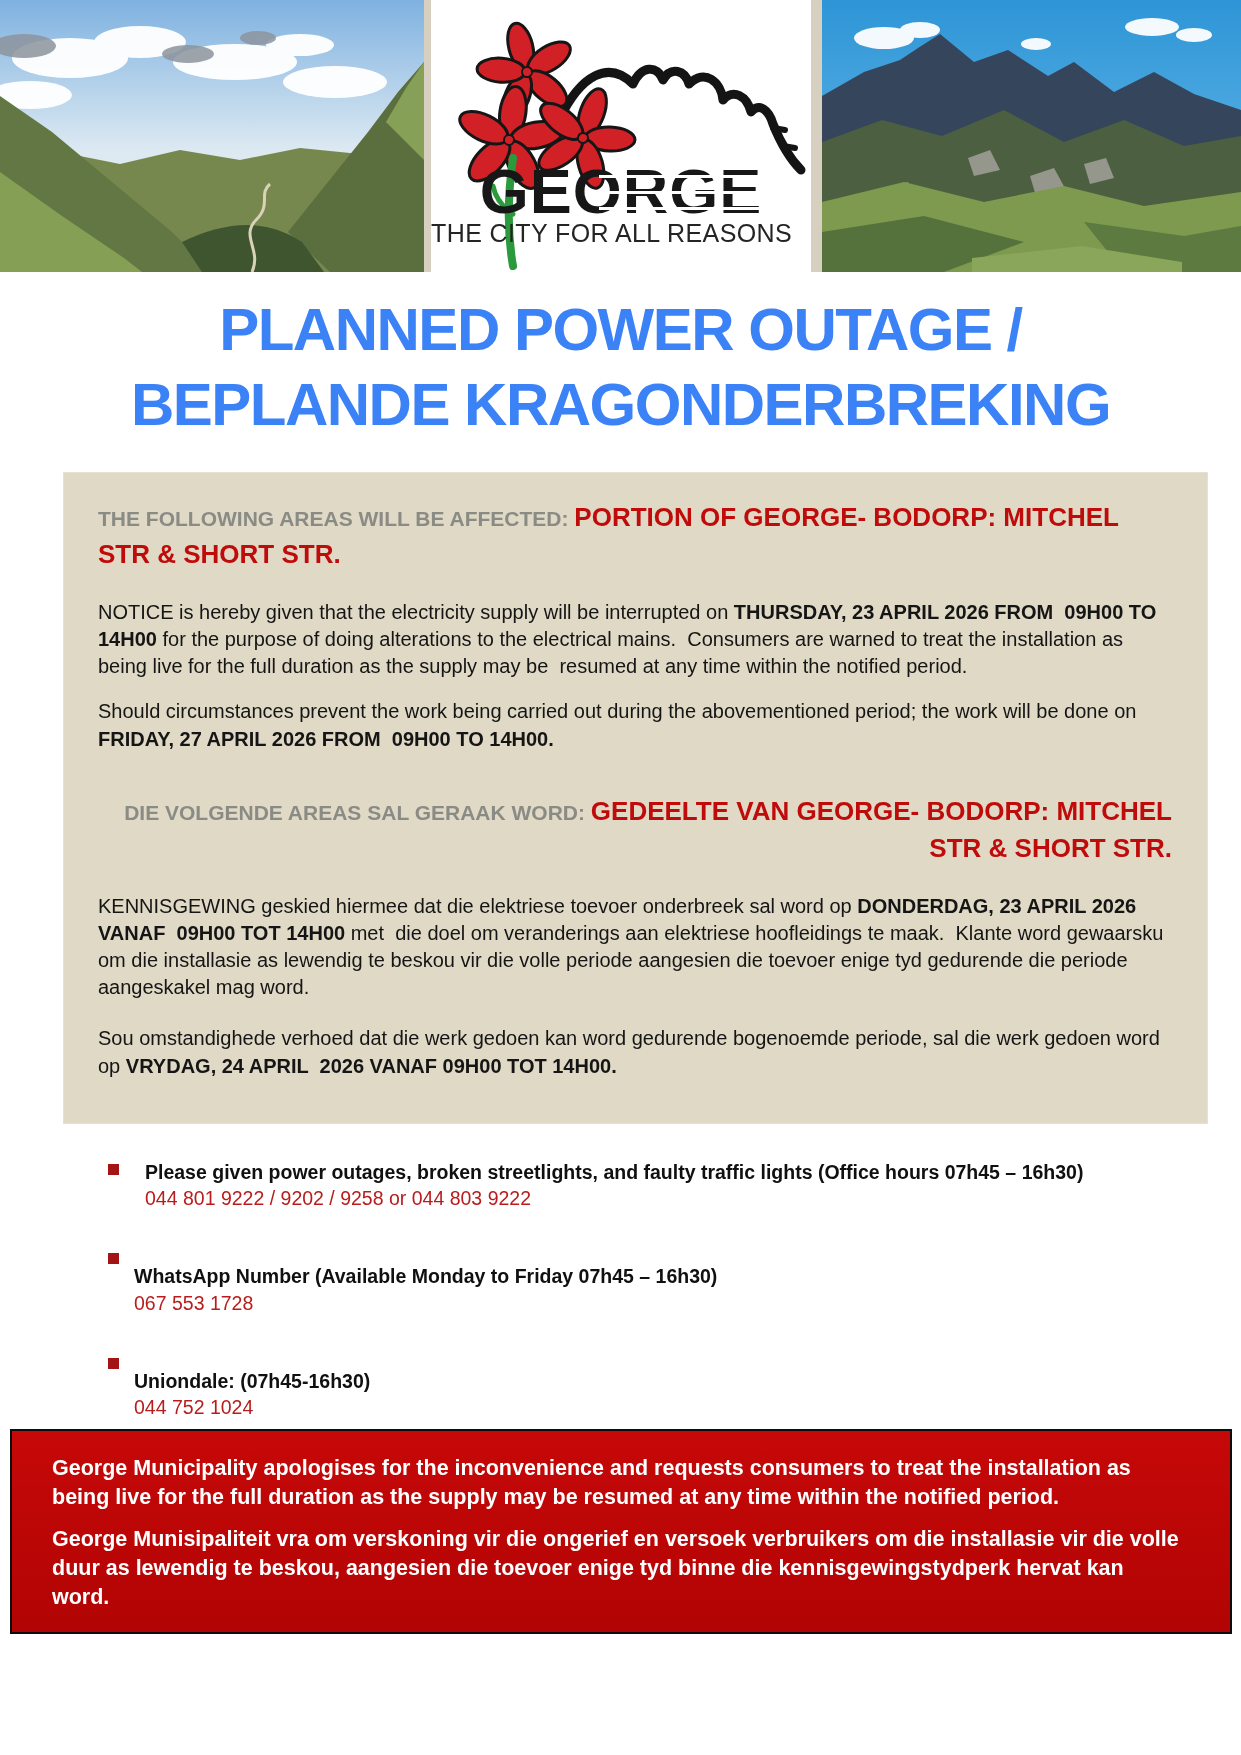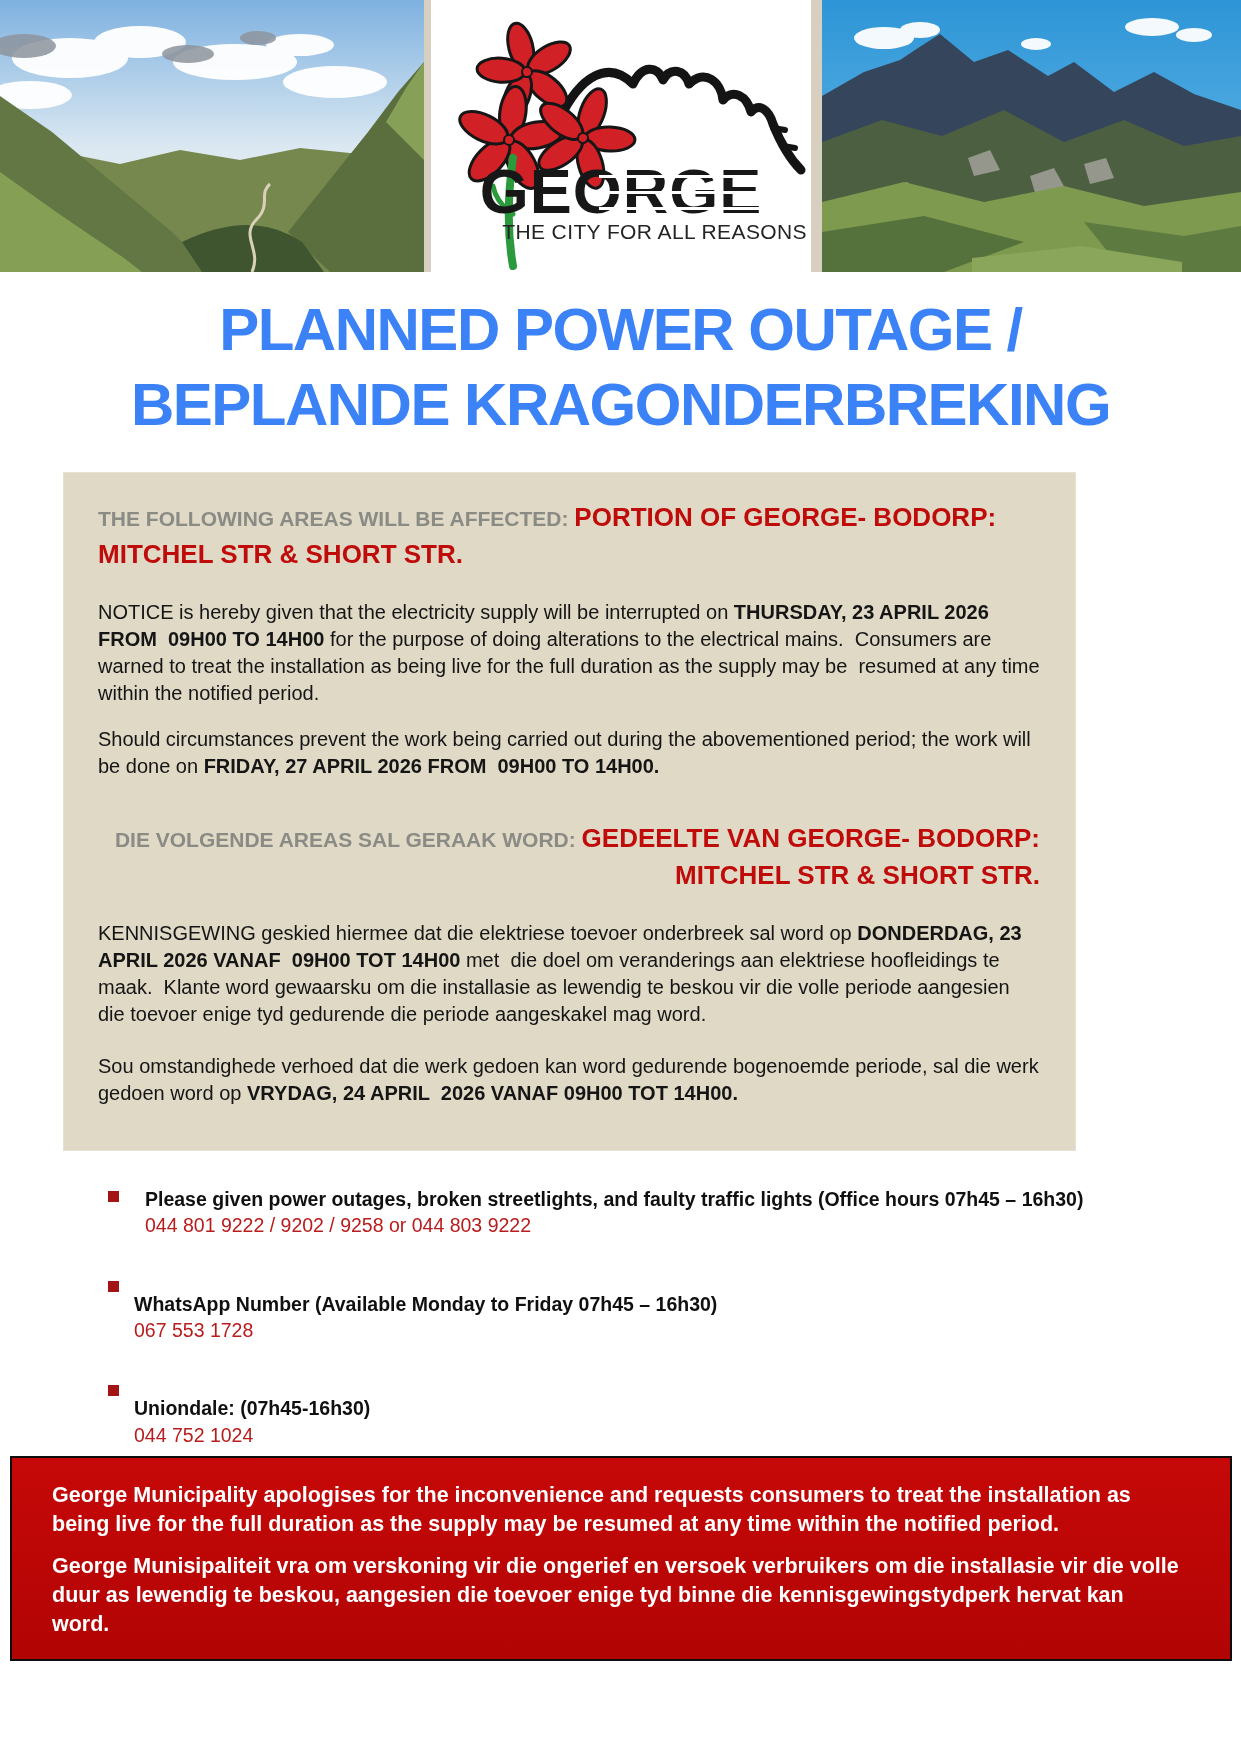--- a/index.html
+++ b/index.html
@@ -24,34 +24,34 @@
 
   .logo-wordmark {
     position: absolute; left: 0; right: 0; top: 160px;
     text-align: center; font-weight: bold; font-size: 63px; line-height: 1;
     letter-spacing: 1px; color: #171717; z-index: 2;
   }
   .logo-line { position: absolute; left: 168px; width: 186px; height: 3px; background: #ffffff; z-index: 3; }
   .logo-line.l1 { top: 175px; } .logo-line.l2 { top: 191px; } .logo-line.l3 { top: 207px; }
   .logo-tagline {
     position: absolute; left: 0; right: 4px; top: 221px;
-    text-align: right; font-size: 21px; line-height: 1; letter-spacing: 0.4px;
+    text-align: left; font-size: 25px; line-height: 1; letter-spacing: 0.4px;
     color: #242424; z-index: 2;
   }
 
   
   .page-title {
     margin-top: 20px; text-align: center;
     color: #3b82f6; font-weight: bold; font-size: 60px; line-height: 75px;
     letter-spacing: -1.5px;
   }
 
   
   .notice-box {
-    margin-left: 63px; margin-top: 30px; width: 1013px;
+    margin-left: 63px; margin-top: 30px; width: 1145px;
     background: #dfd9c6;
     padding: 27px 36px 44px 35px;
     box-shadow: inset 0 0 0 1px rgba(255,255,255,0.22);
   }
   .notice-heading { font-weight: bold; font-size: 26px; line-height: 1.42; color: #c00b0b; }
   .rn-gray { color: #8b8b85; font-size: 21px; }
   .rn-red  { color: #c00b0b; }
   .rn-b    { font-weight: bold; }
   .para { font-size: 20px; line-height: 1.36; color: #151515; white-space: pre-wrap; }
   .mt-26 { margin-top: 26px; } .mt-18 { margin-top: 18px; }

